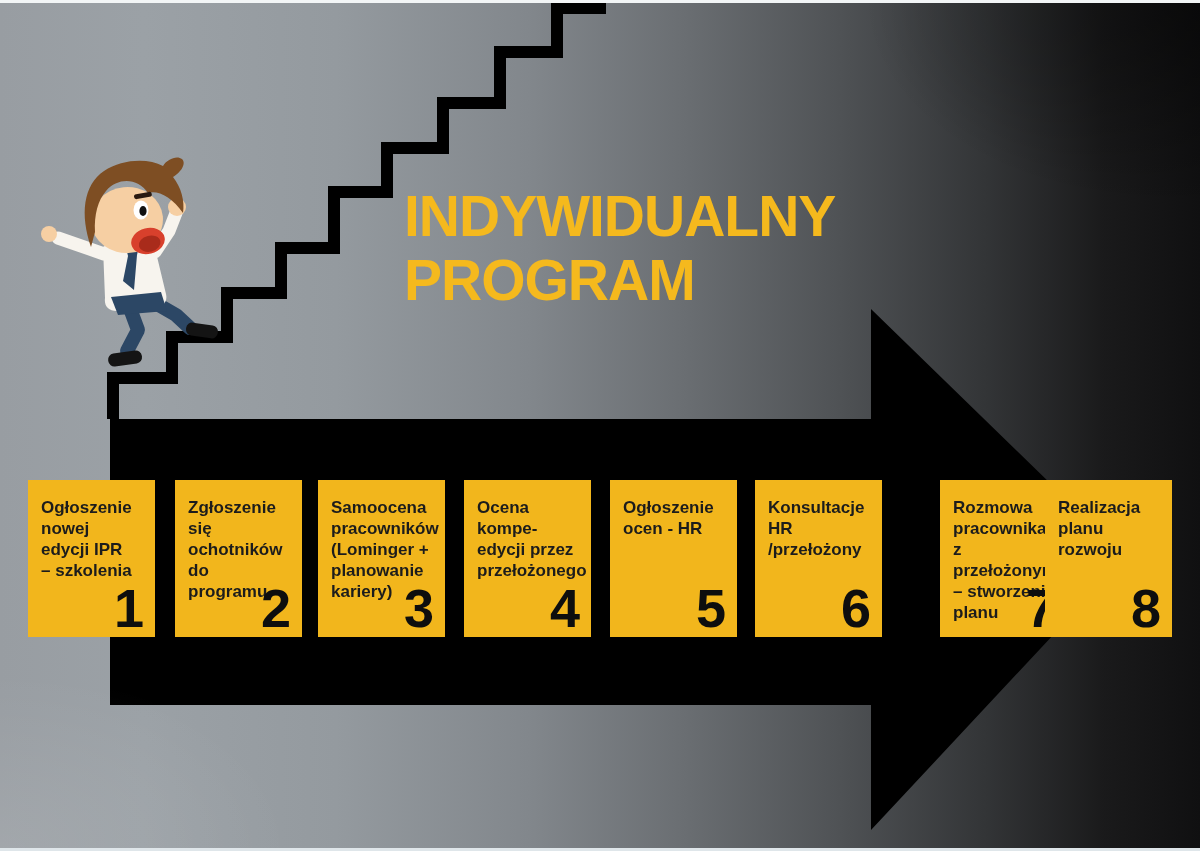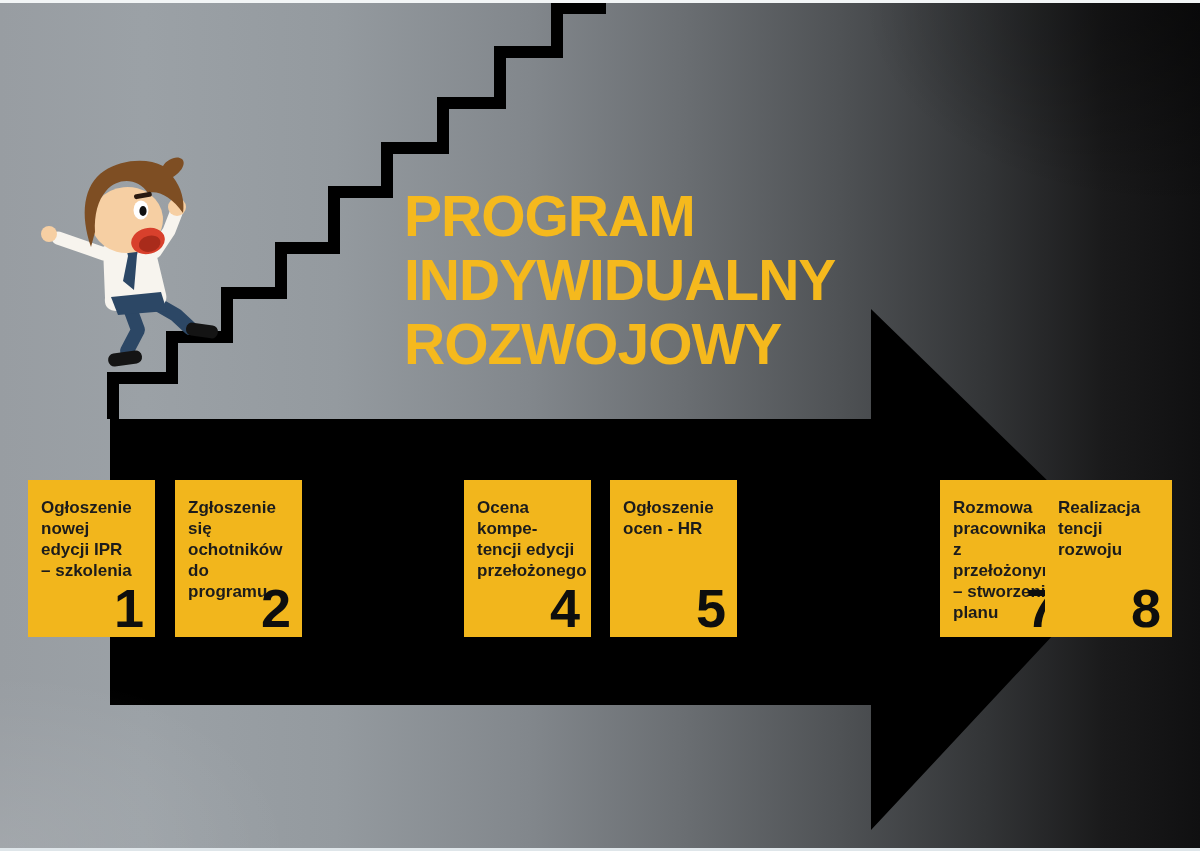--- a/index.html
+++ b/index.html
@@ -80,62 +80,75 @@
       <ellipse cx="141" cy="210" rx="7.5" ry="9.5" fill="#ffffff"></ellipse>
       <ellipse cx="143" cy="211" rx="3.6" ry="5" fill="#111111"></ellipse>
       <g transform="rotate(-14 148 241)">
         <ellipse cx="148" cy="241" rx="17" ry="13" fill="#D8402C"></ellipse>
         <ellipse cx="149" cy="244" rx="11" ry="8" fill="#A92B1B"></ellipse>
       </g>
     </g>
   </svg>
 
   <div class="title">
+    <div>INDYWIDUALNY</div>
     <div>PROGRAM</div>
-    <div>INDYWIDUALNY</div>
-    <div>ROZWOJOWY</div>
   </div>
 
   <div class="step-box" style="left:28px">
     <div class="step-label">Ogłoszenie
 nowej
 edycji IPR
 – szkolenia</div>
     <div class="step-number">1</div>
   </div>
   <div class="step-box" style="left:175px">
     <div class="step-label">Zgłoszenie
 się
 ochotników
 do programu</div>
     <div class="step-number">2</div>
   </div>
+  <div class="step-box" style="left:318px">
+    <div class="step-label">Samoocena
+pracowników
+(Lominger +
+planowanie
+kariery)</div>
+    <div class="step-number">3</div>
+  </div>
   <div class="step-box" style="left:464px">
     <div class="step-label">Ocena
 kompe-
-tencji edycji
+edycji przez
 przełożonego</div>
     <div class="step-number">4</div>
   </div>
   <div class="step-box" style="left:610px">
     <div class="step-label">Ogłoszenie
 ocen - HR</div>
     <div class="step-number">5</div>
+  </div>
+  <div class="step-box" style="left:755px">
+    <div class="step-label">Konsultacje
+HR
+/przełożony</div>
+    <div class="step-number">6</div>
   </div>
   <div class="step-box" style="left:940px">
     <div class="step-label">Rozmowa
 pracownika z
 przełożonym
 – stworzenie
 planu</div>
     <div class="step-number">7</div>
   </div>
   <div class="step-box" style="left:1045px">
     <div class="step-label">Realizacja
-tencji
+planu
 rozwoju</div>
     <div class="step-number">8</div>
   </div>
 
   <div class="vignette"></div>
   <div class="edge top"></div>
   <div class="edge bottom"></div>
 </div>
 
 </body></html>

